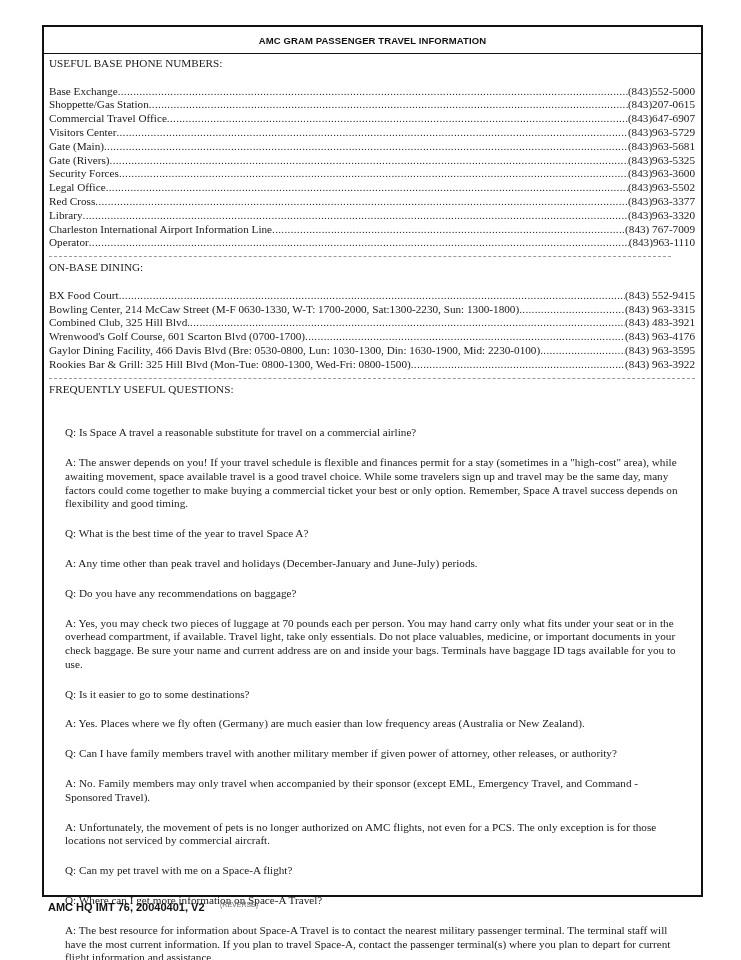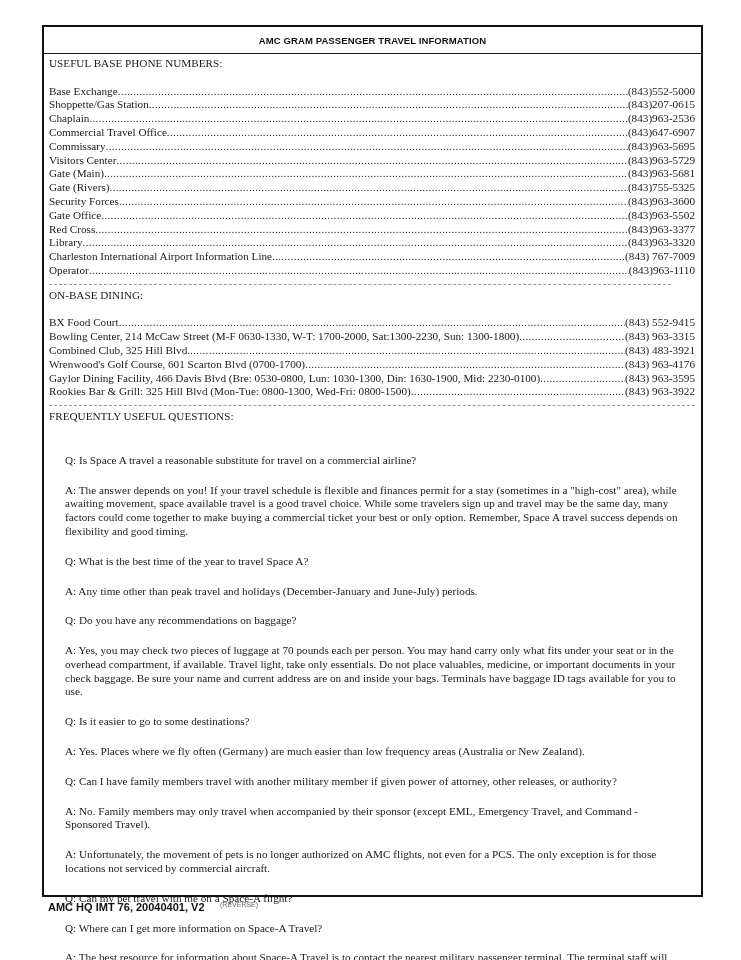--- a/index.html
+++ b/index.html
@@ -59,56 +59,46 @@
           <span class="lbl">Base Exchange</span>
           <span class="dots"></span>
           <span class="num">(843)552-5000</span>
         </div>
       <div class="leader-row">
           <span class="lbl">Shoppette/Gas Station</span>
           <span class="dots"></span>
           <span class="num">(843)207-0615</span>
         </div>
       <div class="leader-row">
-          <span class="lbl">Chaplain</span>
-          <span class="dots"></span>
-          <span class="num">(843)963-2536</span>
-        </div>
-      <div class="leader-row">
           <span class="lbl">Commercial Travel Office</span>
           <span class="dots"></span>
           <span class="num">(843)647-6907</span>
-        </div>
-      <div class="leader-row">
-          <span class="lbl">Commissary</span>
-          <span class="dots"></span>
-          <span class="num">(843)963-5695</span>
         </div>
       <div class="leader-row">
           <span class="lbl">Visitors Center</span>
           <span class="dots"></span>
           <span class="num">(843)963-5729</span>
         </div>
       <div class="leader-row">
           <span class="lbl">Gate (Main)</span>
           <span class="dots"></span>
           <span class="num">(843)963-5681</span>
         </div>
       <div class="leader-row">
           <span class="lbl">Gate (Rivers)</span>
           <span class="dots"></span>
-          <span class="num">(843)755-5325</span>
+          <span class="num">(843)963-5325</span>
         </div>
       <div class="leader-row">
           <span class="lbl">Security Forces</span>
           <span class="dots"></span>
           <span class="num">(843)963-3600</span>
         </div>
       <div class="leader-row">
-          <span class="lbl">Gate Office</span>
+          <span class="lbl">Legal Office</span>
           <span class="dots"></span>
           <span class="num">(843)963-5502</span>
         </div>
       <div class="leader-row">
           <span class="lbl">Red Cross</span>
           <span class="dots"></span>
           <span class="num">(843)963-3377</span>
         </div>
       <div class="leader-row">
           <span class="lbl">Library</span>

